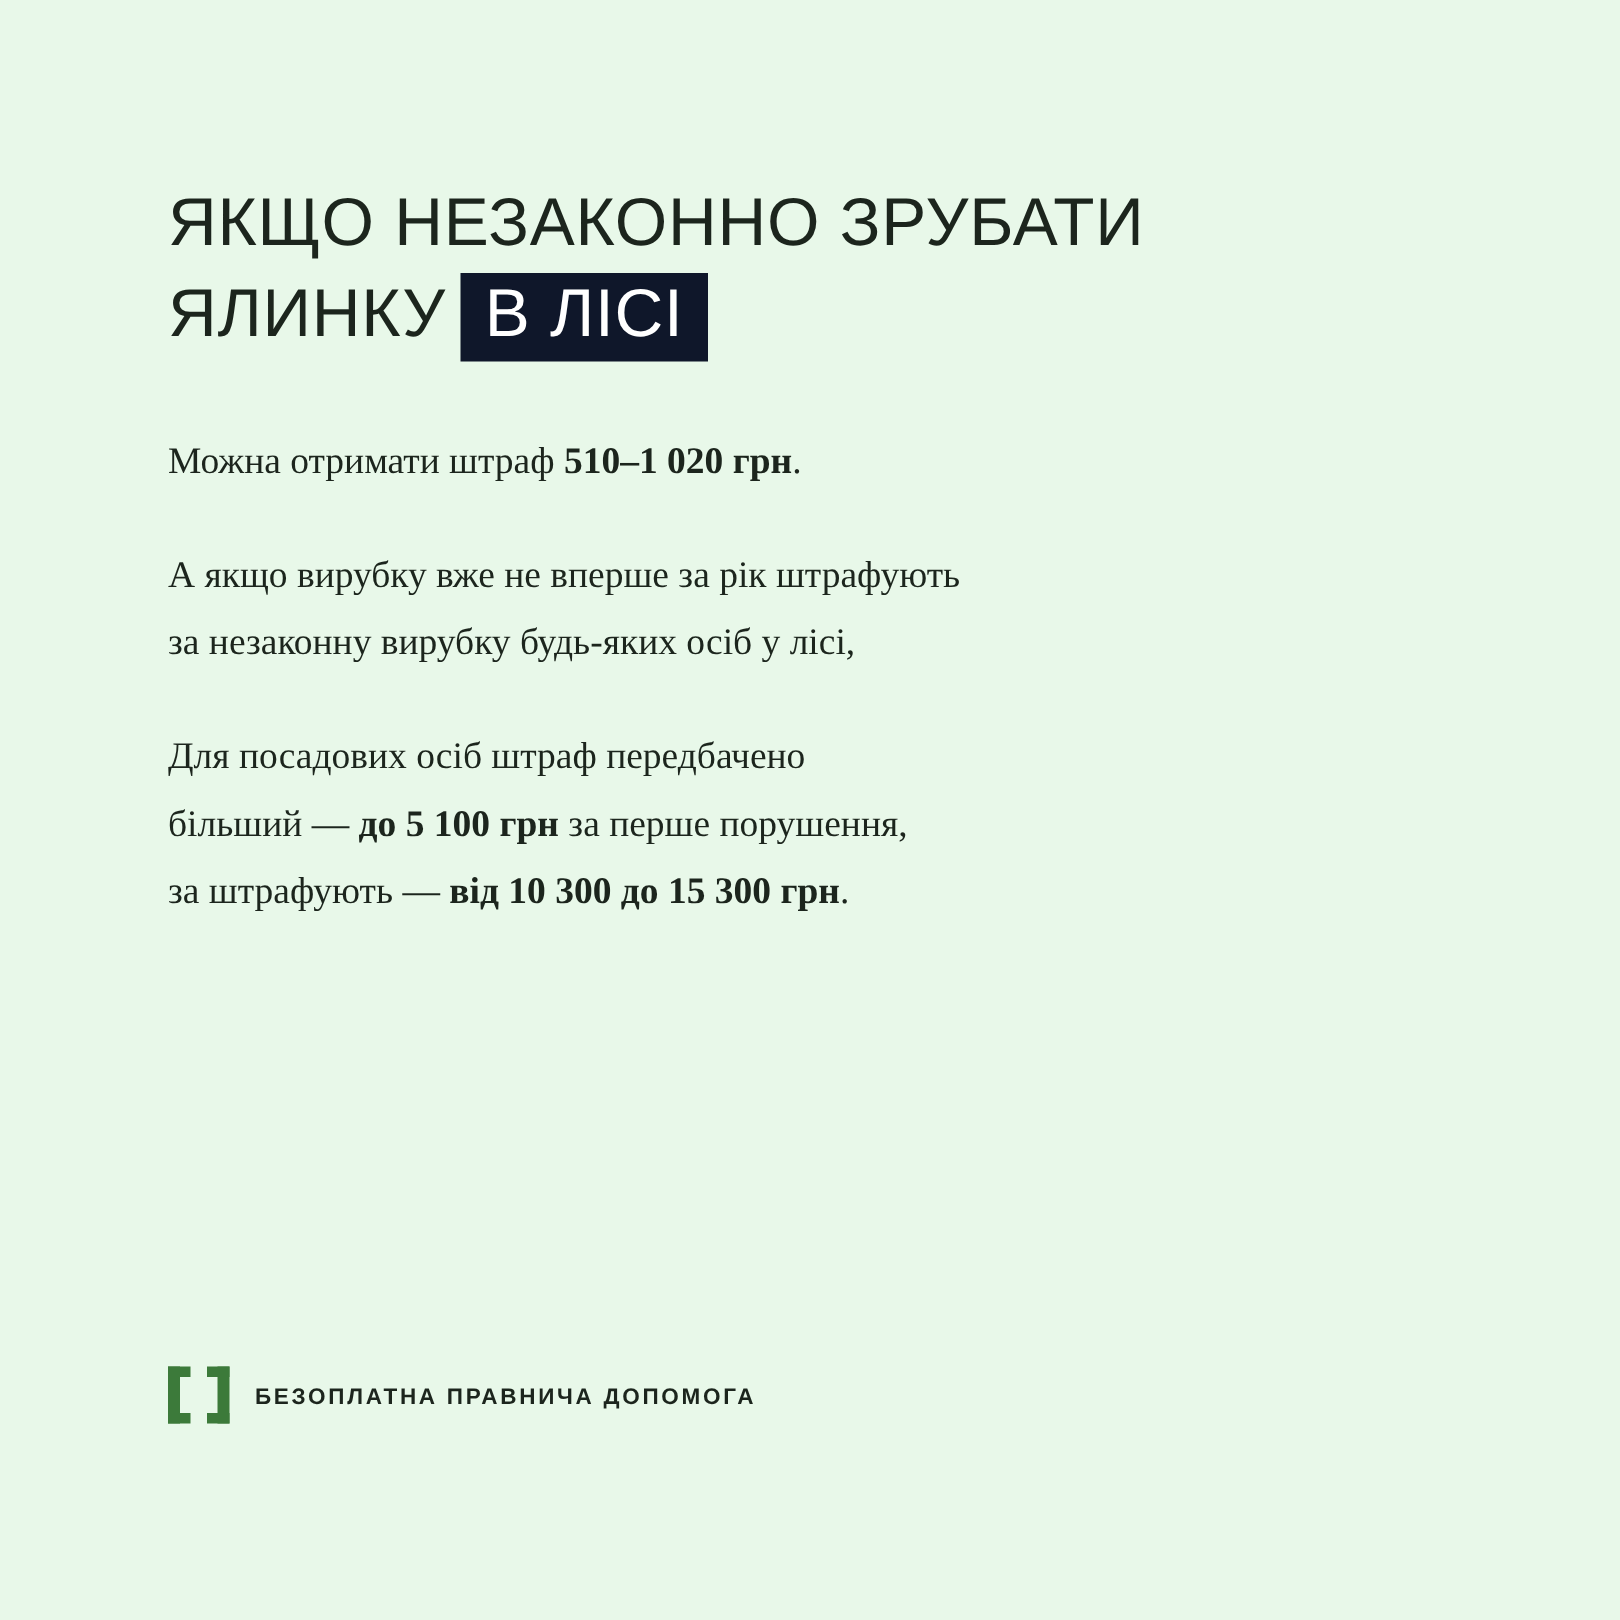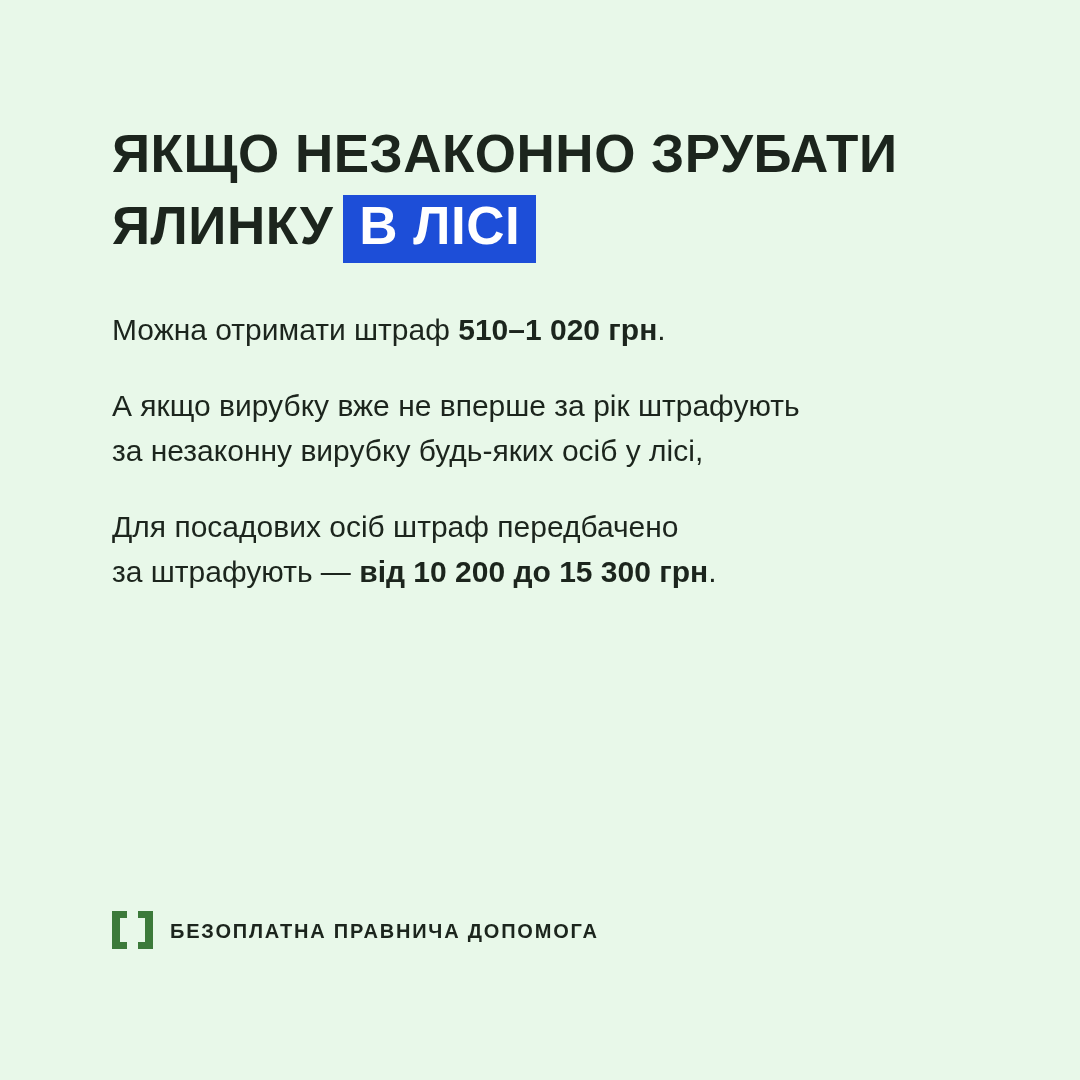--- a/index.html
+++ b/index.html
@@ -15,42 +15,43 @@
     height: 1080px;
     background: #e8f8e9;
   }
   .content {
     position: absolute;
     left: 112px;
     top: 118px;
     width: 880px;
   }
   h1.heading {
-    font-size: 53px;
-    font-weight: 700;
+    font-size: 45px;
+    font-weight: 400;
     line-height: 1.35;
     letter-spacing: 0.5px;
     color: #1c251d;
     text-transform: uppercase;
     margin: 0 0 44px 0;
   }
   .heading .hl {
     display: inline-block;
-    background: #1d4ed8;
+    background: #0f172a;
     color: #ffffff;
     padding: 2px 16px 8px 16px;
     margin-left: 10px;
     line-height: 1.1;
   }
   p.para {
-    font-size: 30px;
+    font-size: 25px;
     line-height: 45px;
     color: #1c251d;
     margin: 0 0 31px 0;
     font-weight: 400;
+    font-family: Liberation Serif, serif;
   }
   .ln { display: block; }
   .b { font-weight: 700; }
   .footer {
     position: absolute;
     left: 112px;
     top: 911px;
     display: flex;
     align-items: center;
   }
@@ -69,21 +70,21 @@
   .bracket-r {
     width: 15px;
     height: 38px;
     margin-left: 11px;
     border-right: 8px solid #3c7a3a;
     border-top: 7px solid #3c7a3a;
     border-bottom: 7px solid #3c7a3a;
   }
   .brand {
     margin-left: 17px;
-    font-size: 20px;
+    font-size: 15px;
     font-weight: 800;
     letter-spacing: 1.8px;
     color: #1c251d;
     text-transform: uppercase;
     padding-top: 2px;
   }
 </style>
 </head>
 <body>
 
@@ -100,21 +101,22 @@
       <span class="ln"><span>Можна отримати штраф </span><span class="b">510–1 020 грн</span><span>.</span></span>
     </p>
 
     <p class="para">
       <span class="ln"><span>А якщо вирубку вже не вперше за рік штрафують</span></span>
       <span class="ln"><span>за незаконну вирубку будь-яких осіб у лісі,</span></span>
     </p>
 
     <p class="para">
       <span class="ln"><span>Для посадових осіб штраф передбачено</span></span>
-      <span class="ln"><span>за штрафують — </span><span class="b">від 10 200 до 15 300 грн</span><span>.</span></span>
+      <span class="ln"><span>більший — </span><span class="b">до 5 100 грн</span><span> за перше порушення,</span></span>
+      <span class="ln"><span>за штрафують — </span><span class="b">від 10 300 до 15 300 грн</span><span>.</span></span>
     </p>
 
   </div>
 
   <div class="footer">
     <span class="brackets">
       <span class="bracket-l"></span>
       <span class="bracket-r"></span>
     </span>
     <span class="brand">БЕЗОПЛАТНА ПРАВНИЧА ДОПОМОГА</span>

